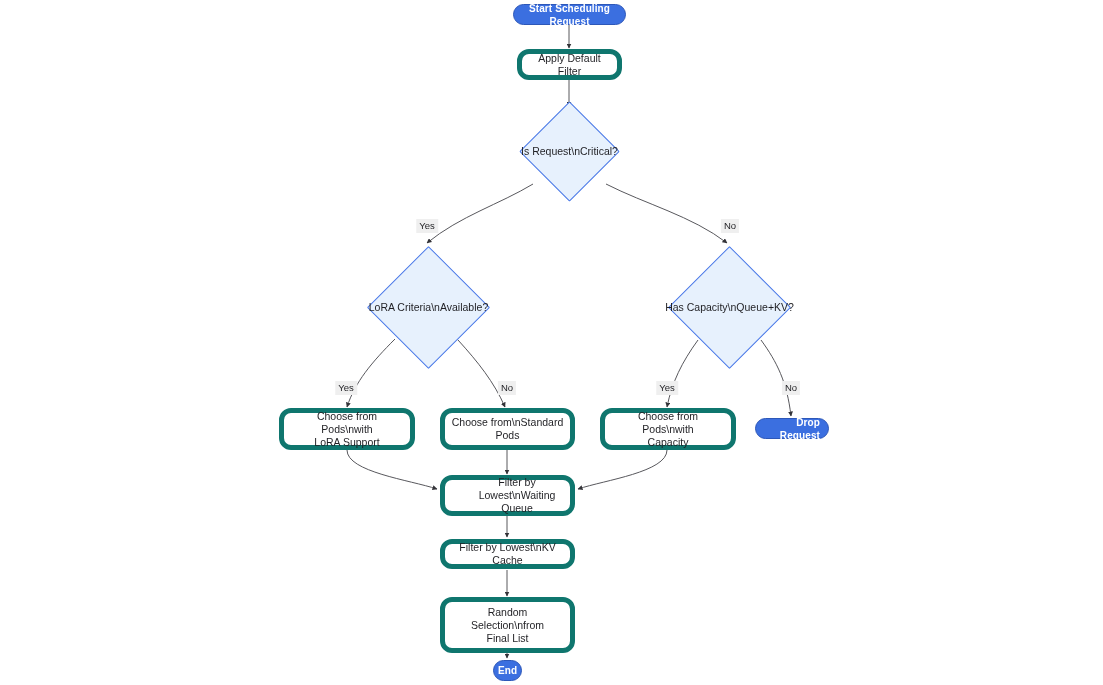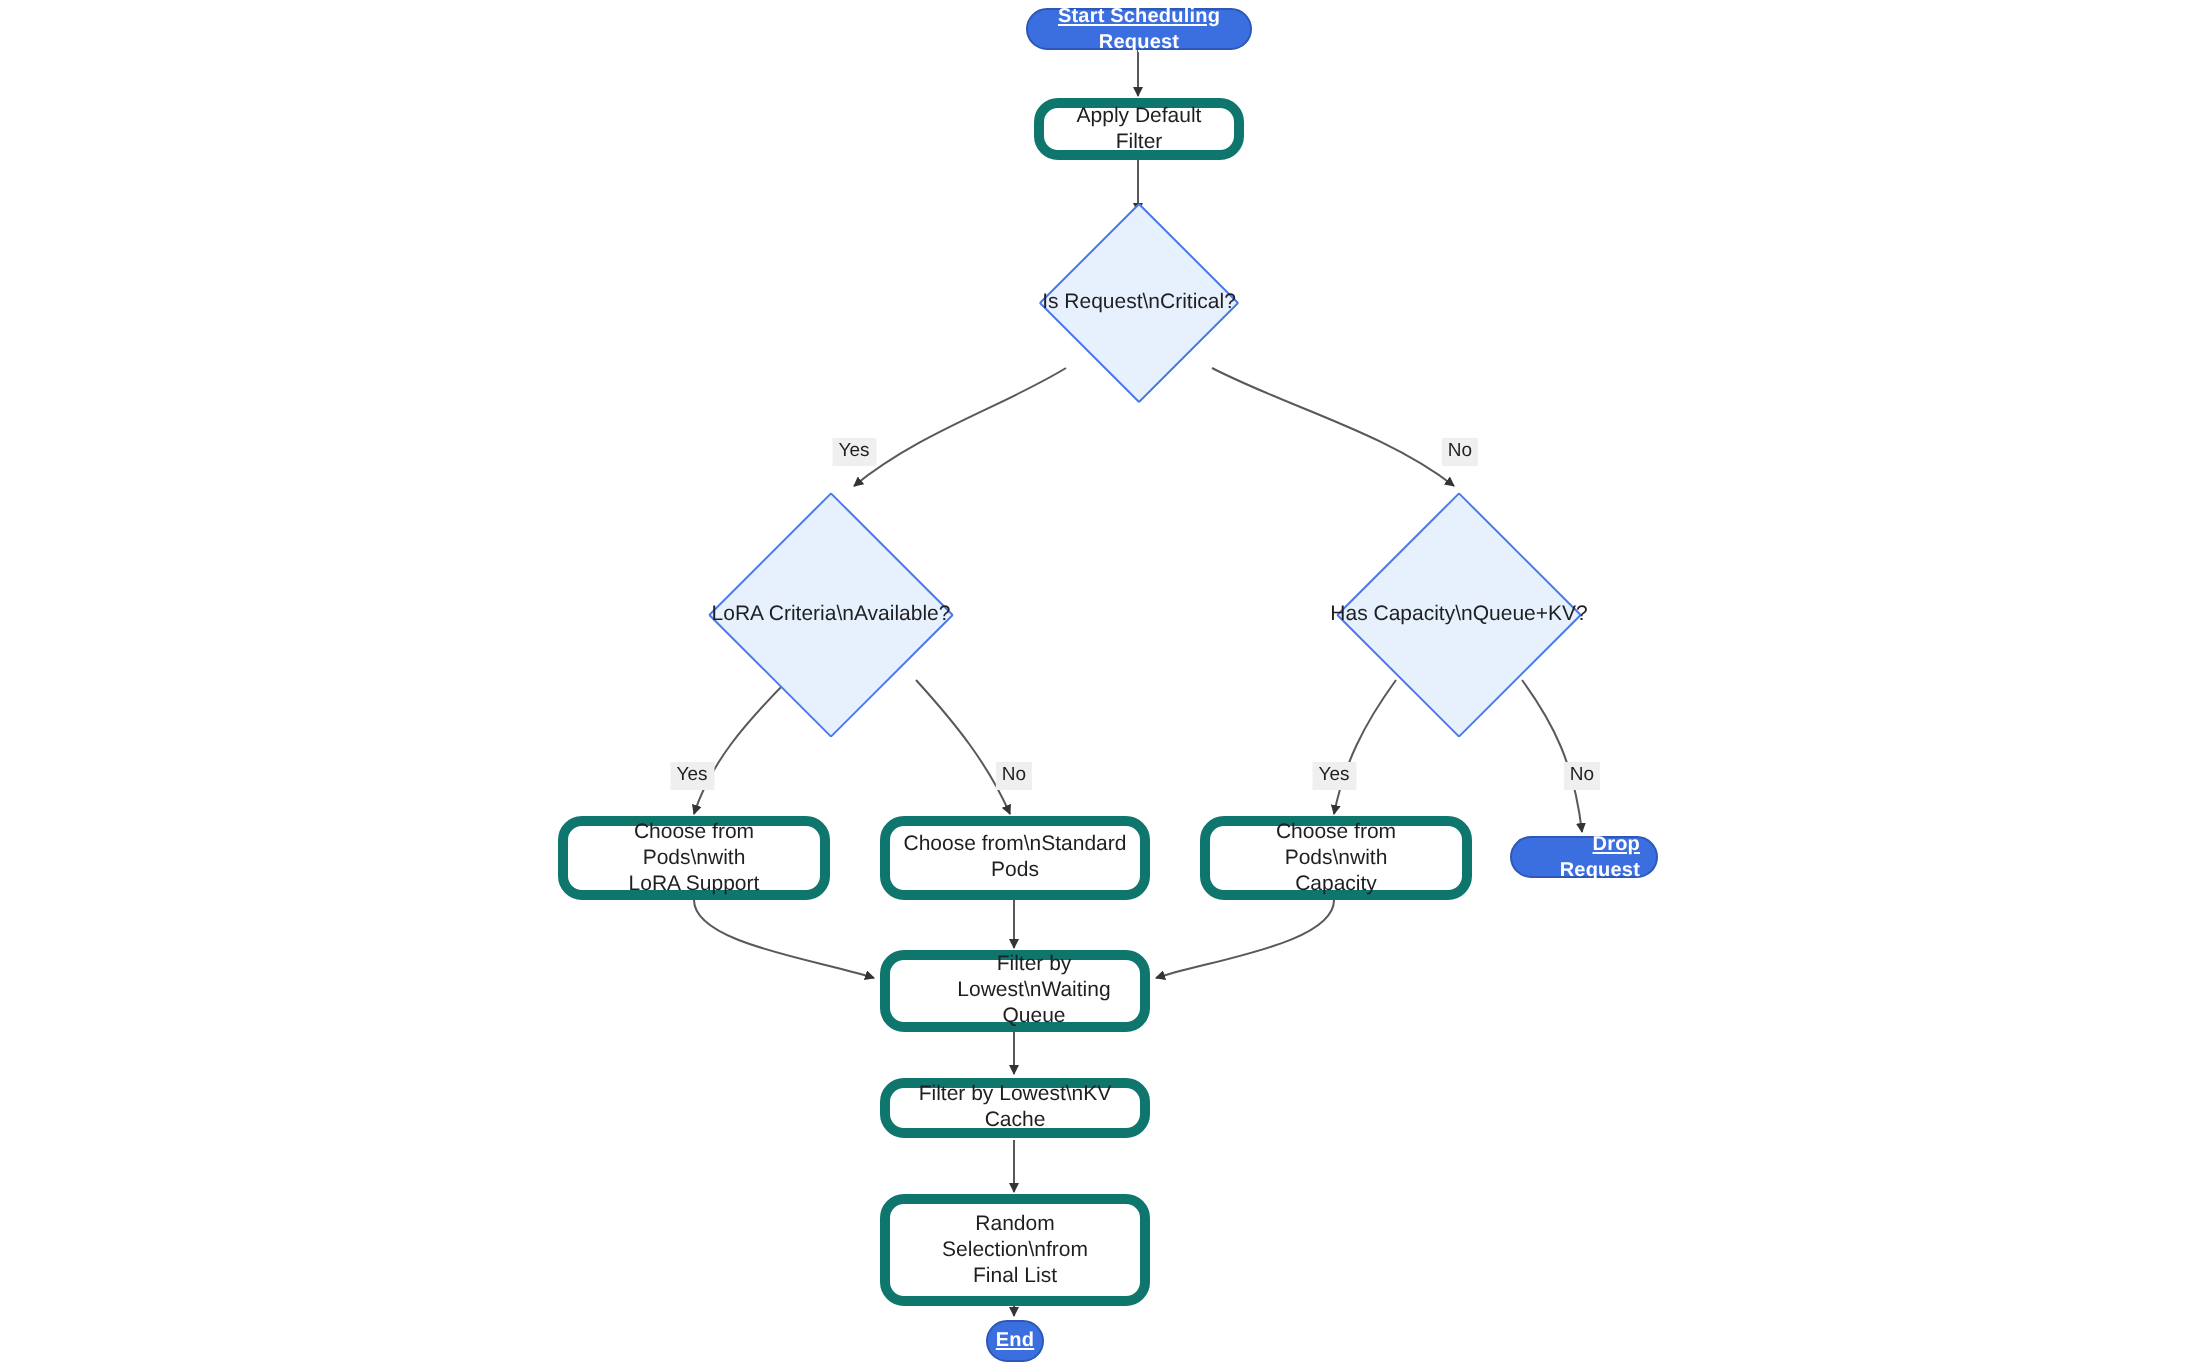--- a/index.html
+++ b/index.html
@@ -41,21 +41,20 @@
   
   .node.pill {
     background: #3b6fe0;
     border: 1px solid #2d57b8;
     border-radius: 999px;
     color: #ffffff;
     font-weight: bold;
     font-size: 10px;
     letter-spacing: 0.1px;
     padding: 0 8px;
-    text-decoration: underline;
   }
   
   .node.process {
     background: #ffffff;
     border: 5px solid #0f766e;
     border-radius: 12px;
     padding: 2px 6px;
   }
   
   .node.decision {
@@ -148,21 +147,21 @@
 
   <div class="node process" style="left:517px; top:49px; width:105px; height:31px;">
     <span class="nlabel">Apply Default Filter</span>
   </div>
 
   <div class="node decision" style="left:534px; top:116px; width:71px; height:71px;">
     <span class="diamond-shape"></span>
     <span class="diamond-label">Is Request\nCritical?</span>
   </div>
 
-  <div class="node decision" style="left:372px; top:264px; width:87px; height:87px;justify-content:center;">
+  <div class="node decision" style="left:385px; top:264px; width:87px; height:87px;justify-content:center;">
     <span class="diamond-shape"></span>
     <span class="diamond-label">LoRA Criteria\nAvailable?</span>
   </div>
 
   <div class="node decision" style="left:686px; top:264px; width:87px; height:87px;">
     <span class="diamond-shape"></span>
     <span class="diamond-label">Has Capacity\nQueue+KV?</span>
   </div>
 
   <div class="node process" style="left:279px; top:408px; width:136px; height:42px;">

